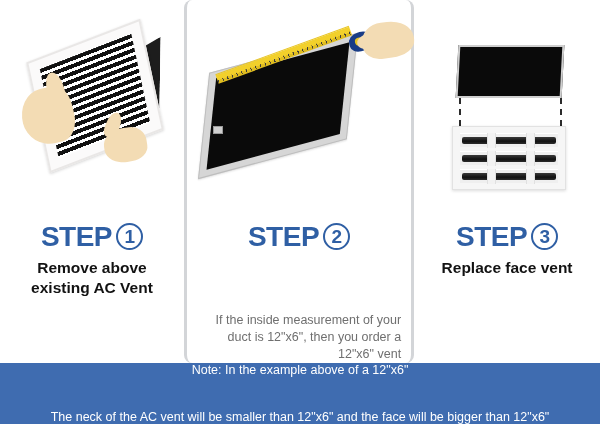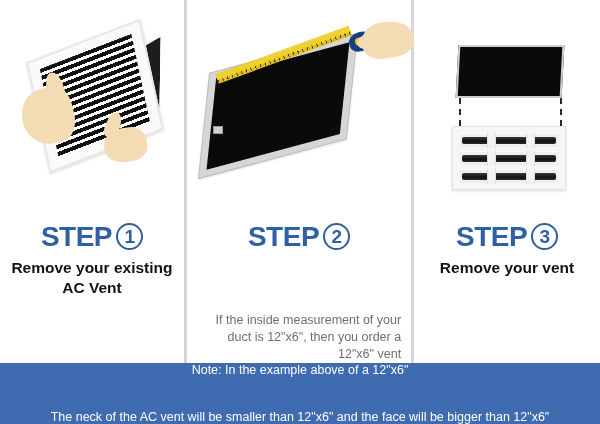--- a/index.html
+++ b/index.html
@@ -30,21 +30,21 @@
     width: 600px;
     height: 363px;
     display: flex;
   }
   .step-col {
     position: relative;
     box-sizing: border-box;
     height: 100%;
   }
   .col-1 { width: 187px; }
-  .col-2 { width: 234px; border-left: 3px solid #d3d5d8; border-right: 3px solid #d3d5d8; }
+  .col-2 { width: 234px; border-left: 3px solid #d3d5d8; border-right: 3px solid #d3d5d8; border-radius: 8px; }
   .col-3 { width: 189px; }
 
   
   .illus {
     position: relative;
     width: 100%;
     height: 210px;
   }
 
   
@@ -287,21 +287,21 @@
           </div>
           <div class="s1-hand-a"></div>
           <div class="s1-thumb-a"></div>
           <div class="s1-hand-b"></div>
           <div class="s1-thumb-b"></div>
         </div>
       </div>
       <div class="step-head">
         <span class="step-word">STEP</span><span class="step-num">1</span>
       </div>
-      <div class="step-caption">Remove your existing AC Vent</div>
+      <div class="step-caption">Remove above existing AC Vent</div>
     </div>
 
     <div class="step-col col-2">
       <div class="illus">
         <div class="s2-wrap">
           <div class="s2-duct">
             <div class="s2-hole"></div>
           </div>
           <div class="s2-tape-end"></div>
           <div class="s2-tape"></div>
@@ -339,21 +339,21 @@
               <div class="s3-slat"></div>
               <div class="s3-bar b1"></div>
               <div class="s3-bar b2"></div>
             </div>
           </div>
         </div>
       </div>
       <div class="step-head">
         <span class="step-word">STEP</span><span class="step-num">3</span>
       </div>
-      <div class="step-caption">Remove your vent</div>
+      <div class="step-caption">Replace face vent</div>
     </div>
 
   </div>
 
   <div class="note-banner">
     <div class="note-line">Note: In the example above of a 12"x6"</div>
     <div class="note-line">The neck of the AC vent will be smaller than 12"x6" and the face will be bigger than 12"x6"</div>
   </div>
 
 </div>

